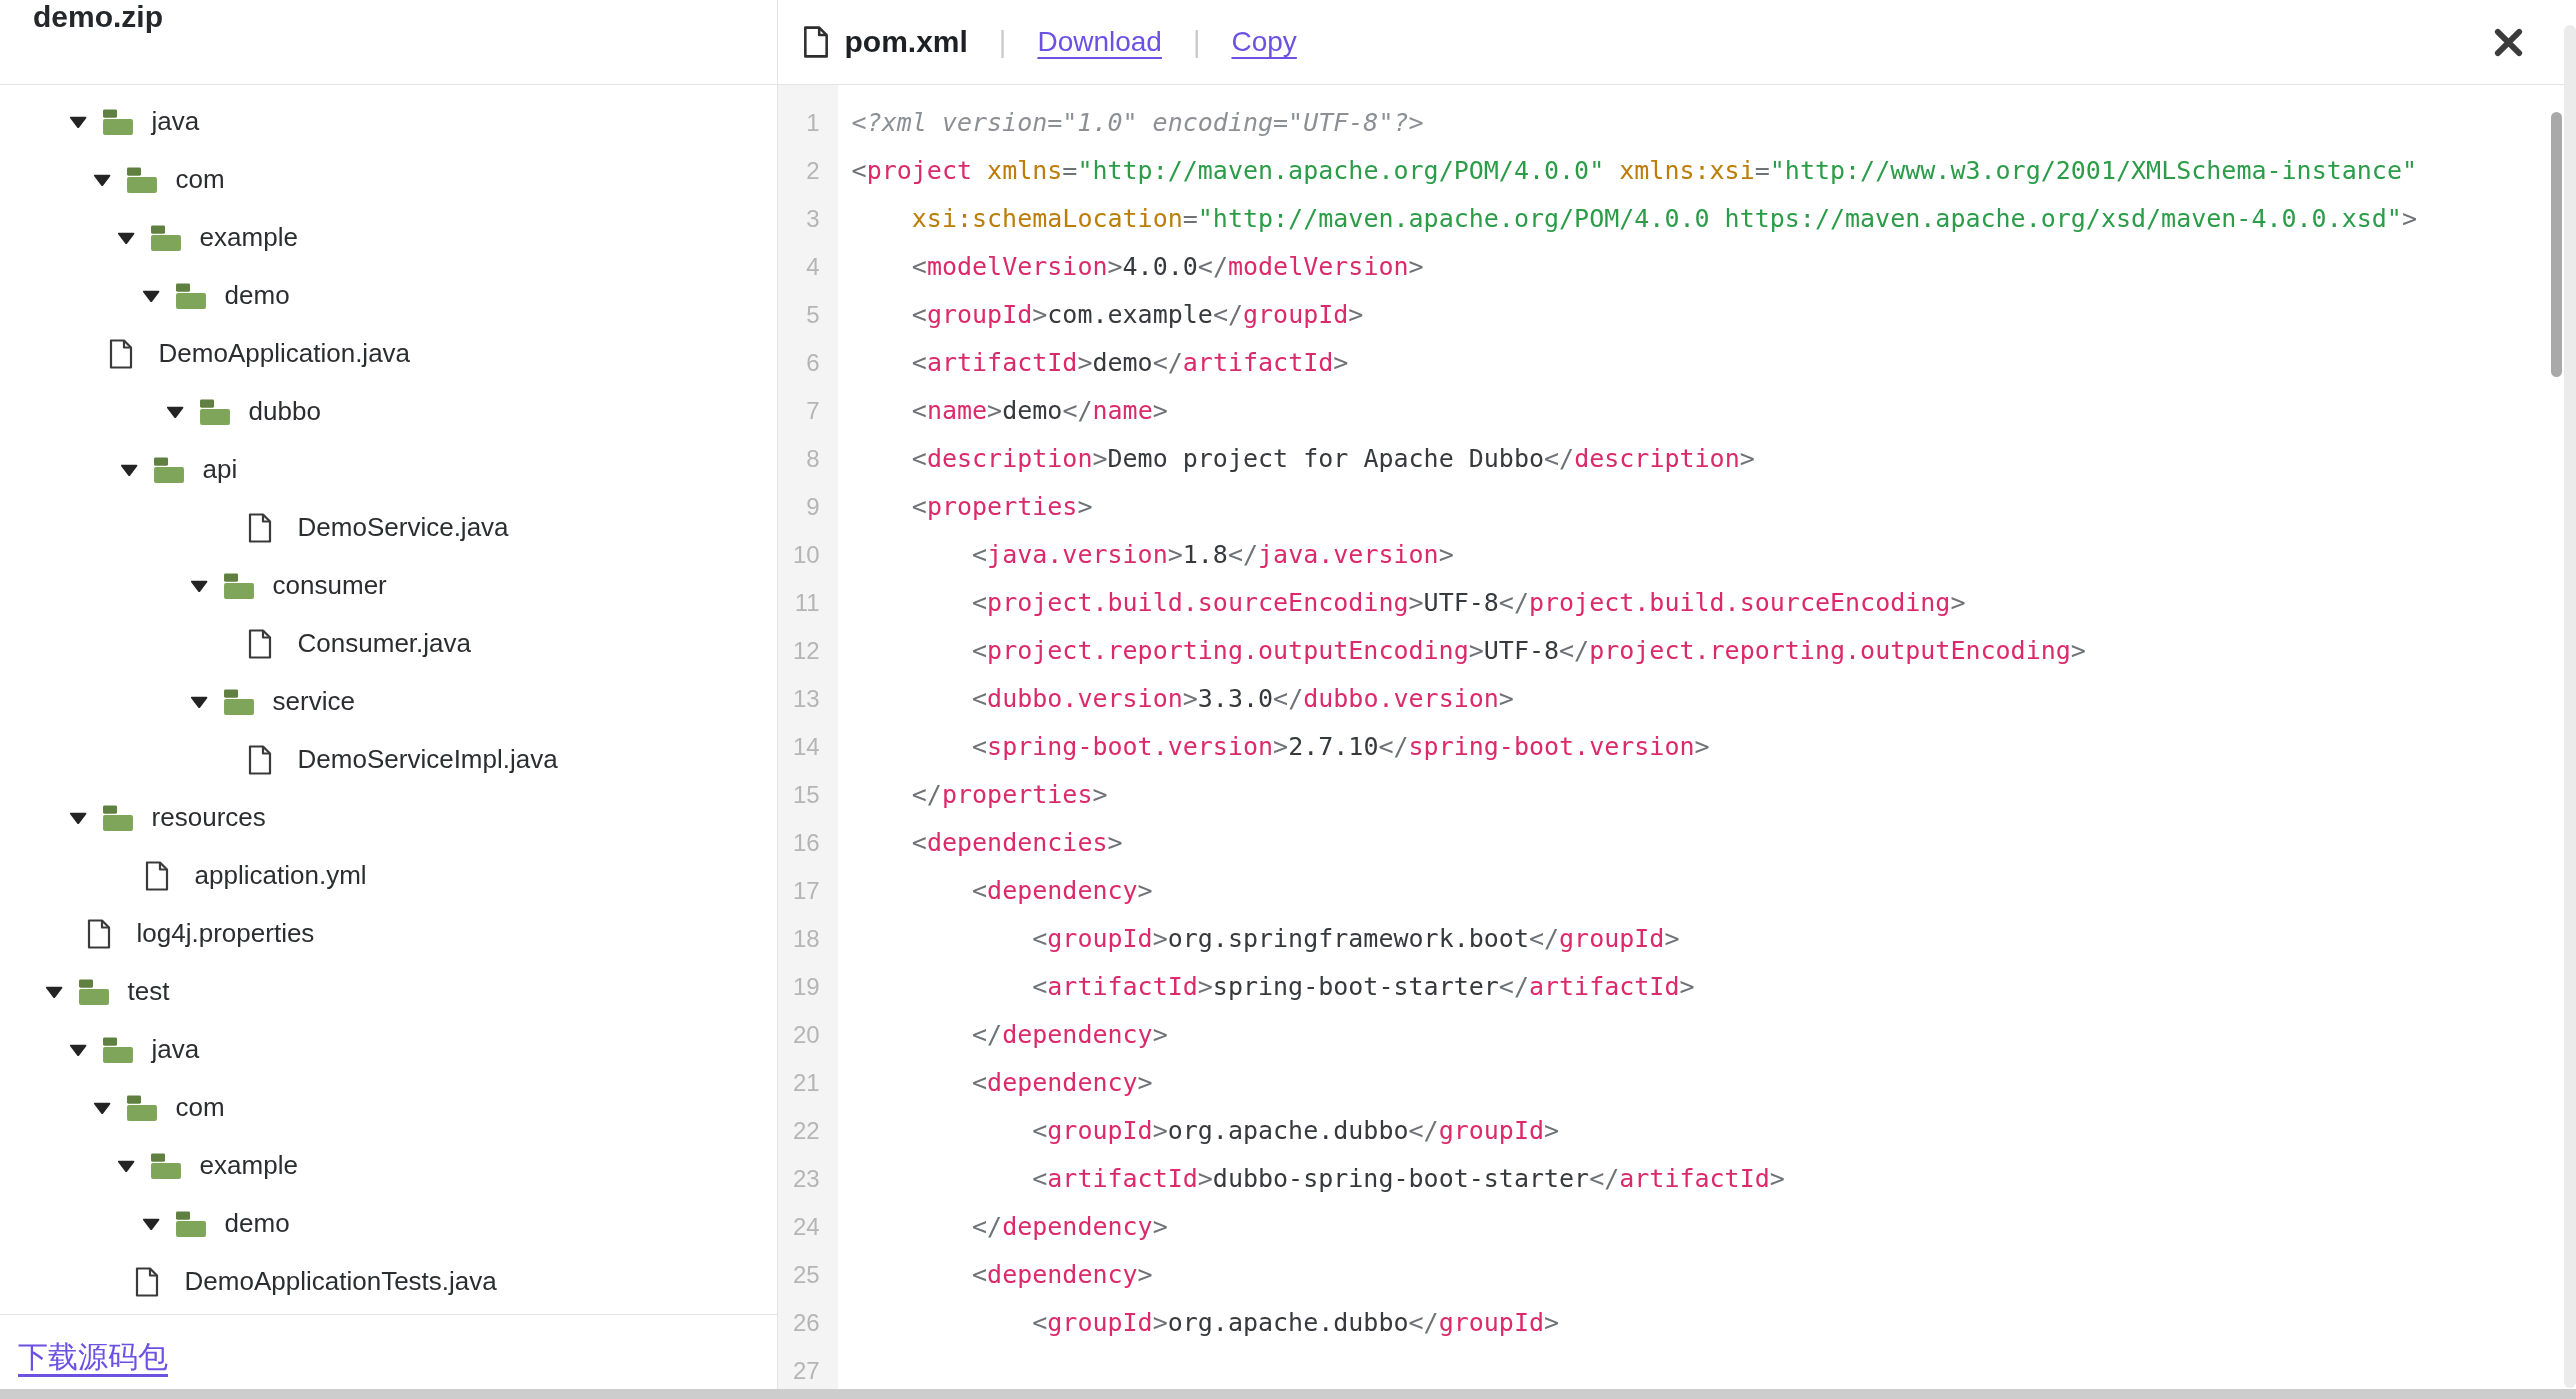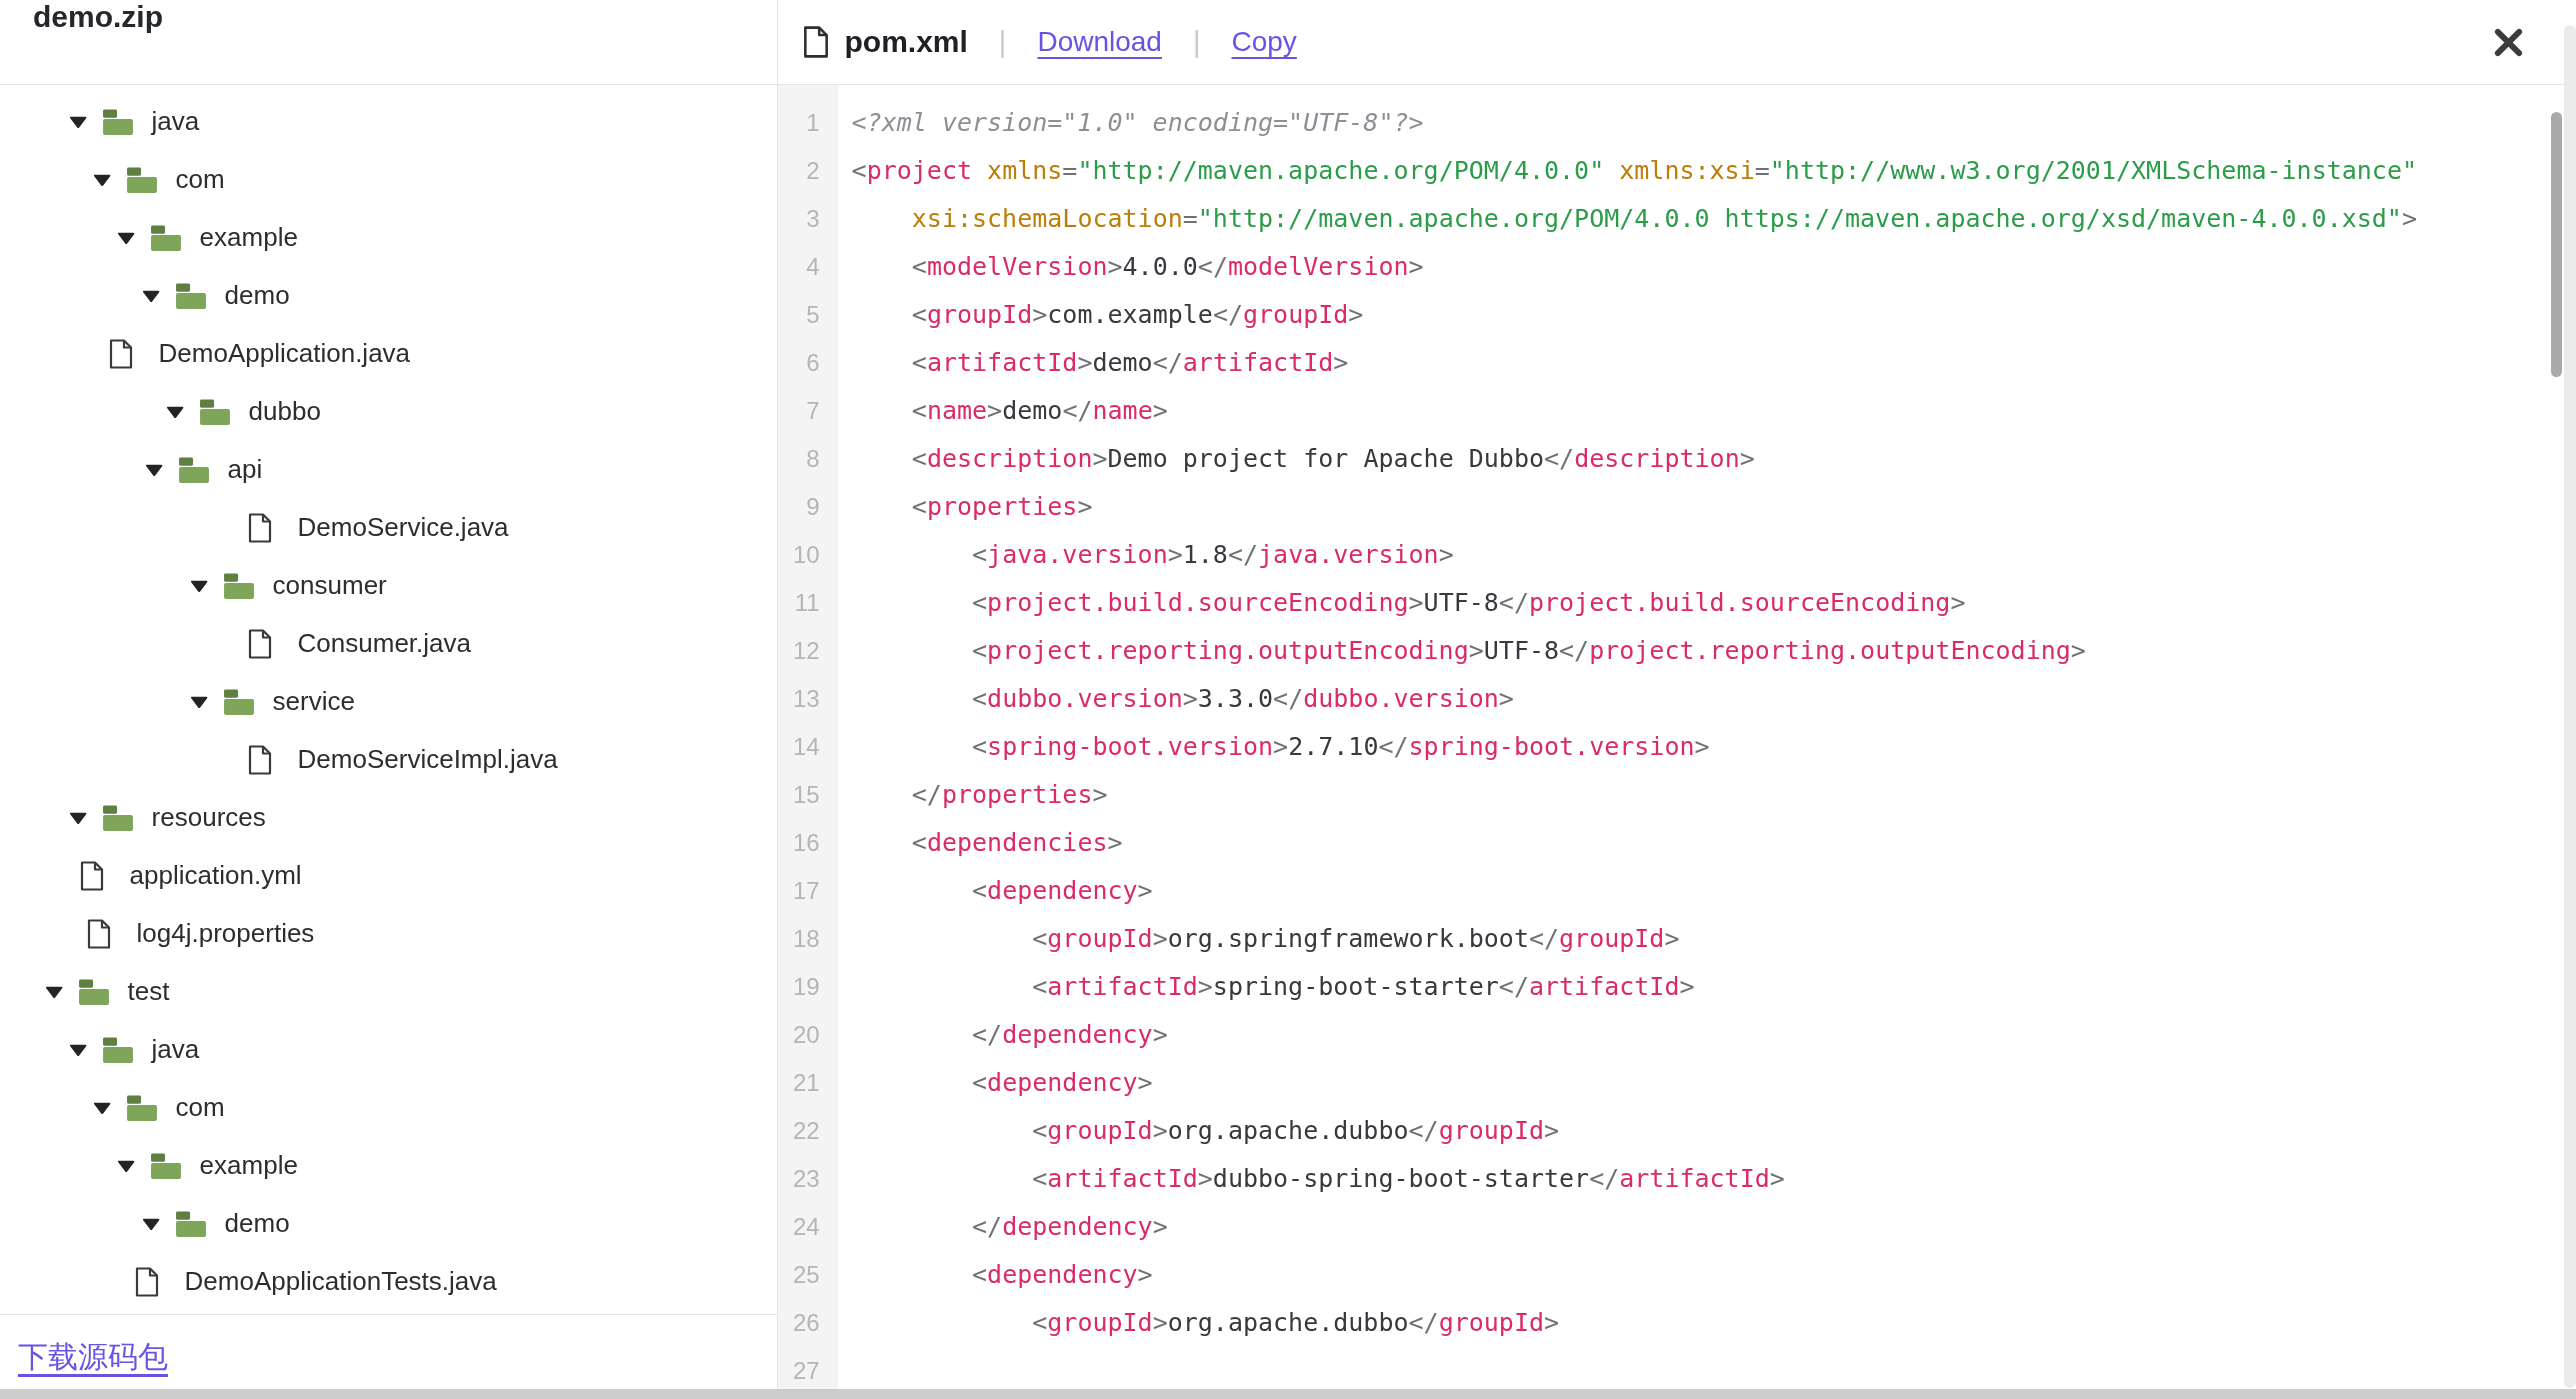--- a/index.html
+++ b/index.html
@@ -171,21 +171,21 @@
               </svg>
             </span>
             <span class="tree-icon">
               <svg width="32" height="28" viewBox="0 0 33 29">
                 <rect x="1" y="1.5" width="14.5" height="8.5" rx="1.5" fill="var(--folder-tab)"></rect>
                 <rect x="1" y="11.5" width="31" height="16.5" rx="2" fill="var(--folder-body)"></rect>
               </svg>
             </span>
             <span class="tree-label">dubbo</span>
           </div>
-          <div class="tree-row" style="padding-left: 120px; margin-left: 25px;">
+          <div class="tree-row" style="padding-left: 120px;">
             <span class="tree-arrow">
               <svg viewBox="0 0 14 10">
                 <path d="M1.3 1.3 h11.4 L7 8.9 Z" fill="#242424" stroke="#242424" stroke-width="1.6" stroke-linejoin="round"></path>
               </svg>
             </span>
             <span class="tree-icon">
               <svg width="32" height="28" viewBox="0 0 33 29">
                 <rect x="1" y="1.5" width="14.5" height="8.5" rx="1.5" fill="var(--folder-tab)"></rect>
                 <rect x="1" y="11.5" width="31" height="16.5" rx="2" fill="var(--folder-body)"></rect>
               </svg>
@@ -257,21 +257,21 @@
               </svg>
             </span>
             <span class="tree-icon">
               <svg width="32" height="28" viewBox="0 0 33 29">
                 <rect x="1" y="1.5" width="14.5" height="8.5" rx="1.5" fill="var(--folder-tab)"></rect>
                 <rect x="1" y="11.5" width="31" height="16.5" rx="2" fill="var(--folder-body)"></rect>
               </svg>
             </span>
             <span class="tree-label">resources</span>
           </div>
-          <div class="tree-row" style="padding-left: 47px;">
+          <div class="tree-row" style="padding-left: 112px;">
             <span class="tree-arrow"></span>
             <span class="tree-icon">
               <svg width="24" height="30" viewBox="0 0 24 30">
                 <path d="M2 1.5 H15 L22 8.5 V28.5 H2 Z" fill="#ffffff" stroke="#3a3a3a" stroke-width="2.2" stroke-linejoin="round"></path>
                 <path d="M15 1.5 V8.5 H22" fill="none" stroke="#3a3a3a" stroke-width="2.2" stroke-linejoin="round"></path>
               </svg>
             </span>
             <span class="tree-label">application.yml</span>
           </div>
           <div class="tree-row" style="padding-left: 54px;">

